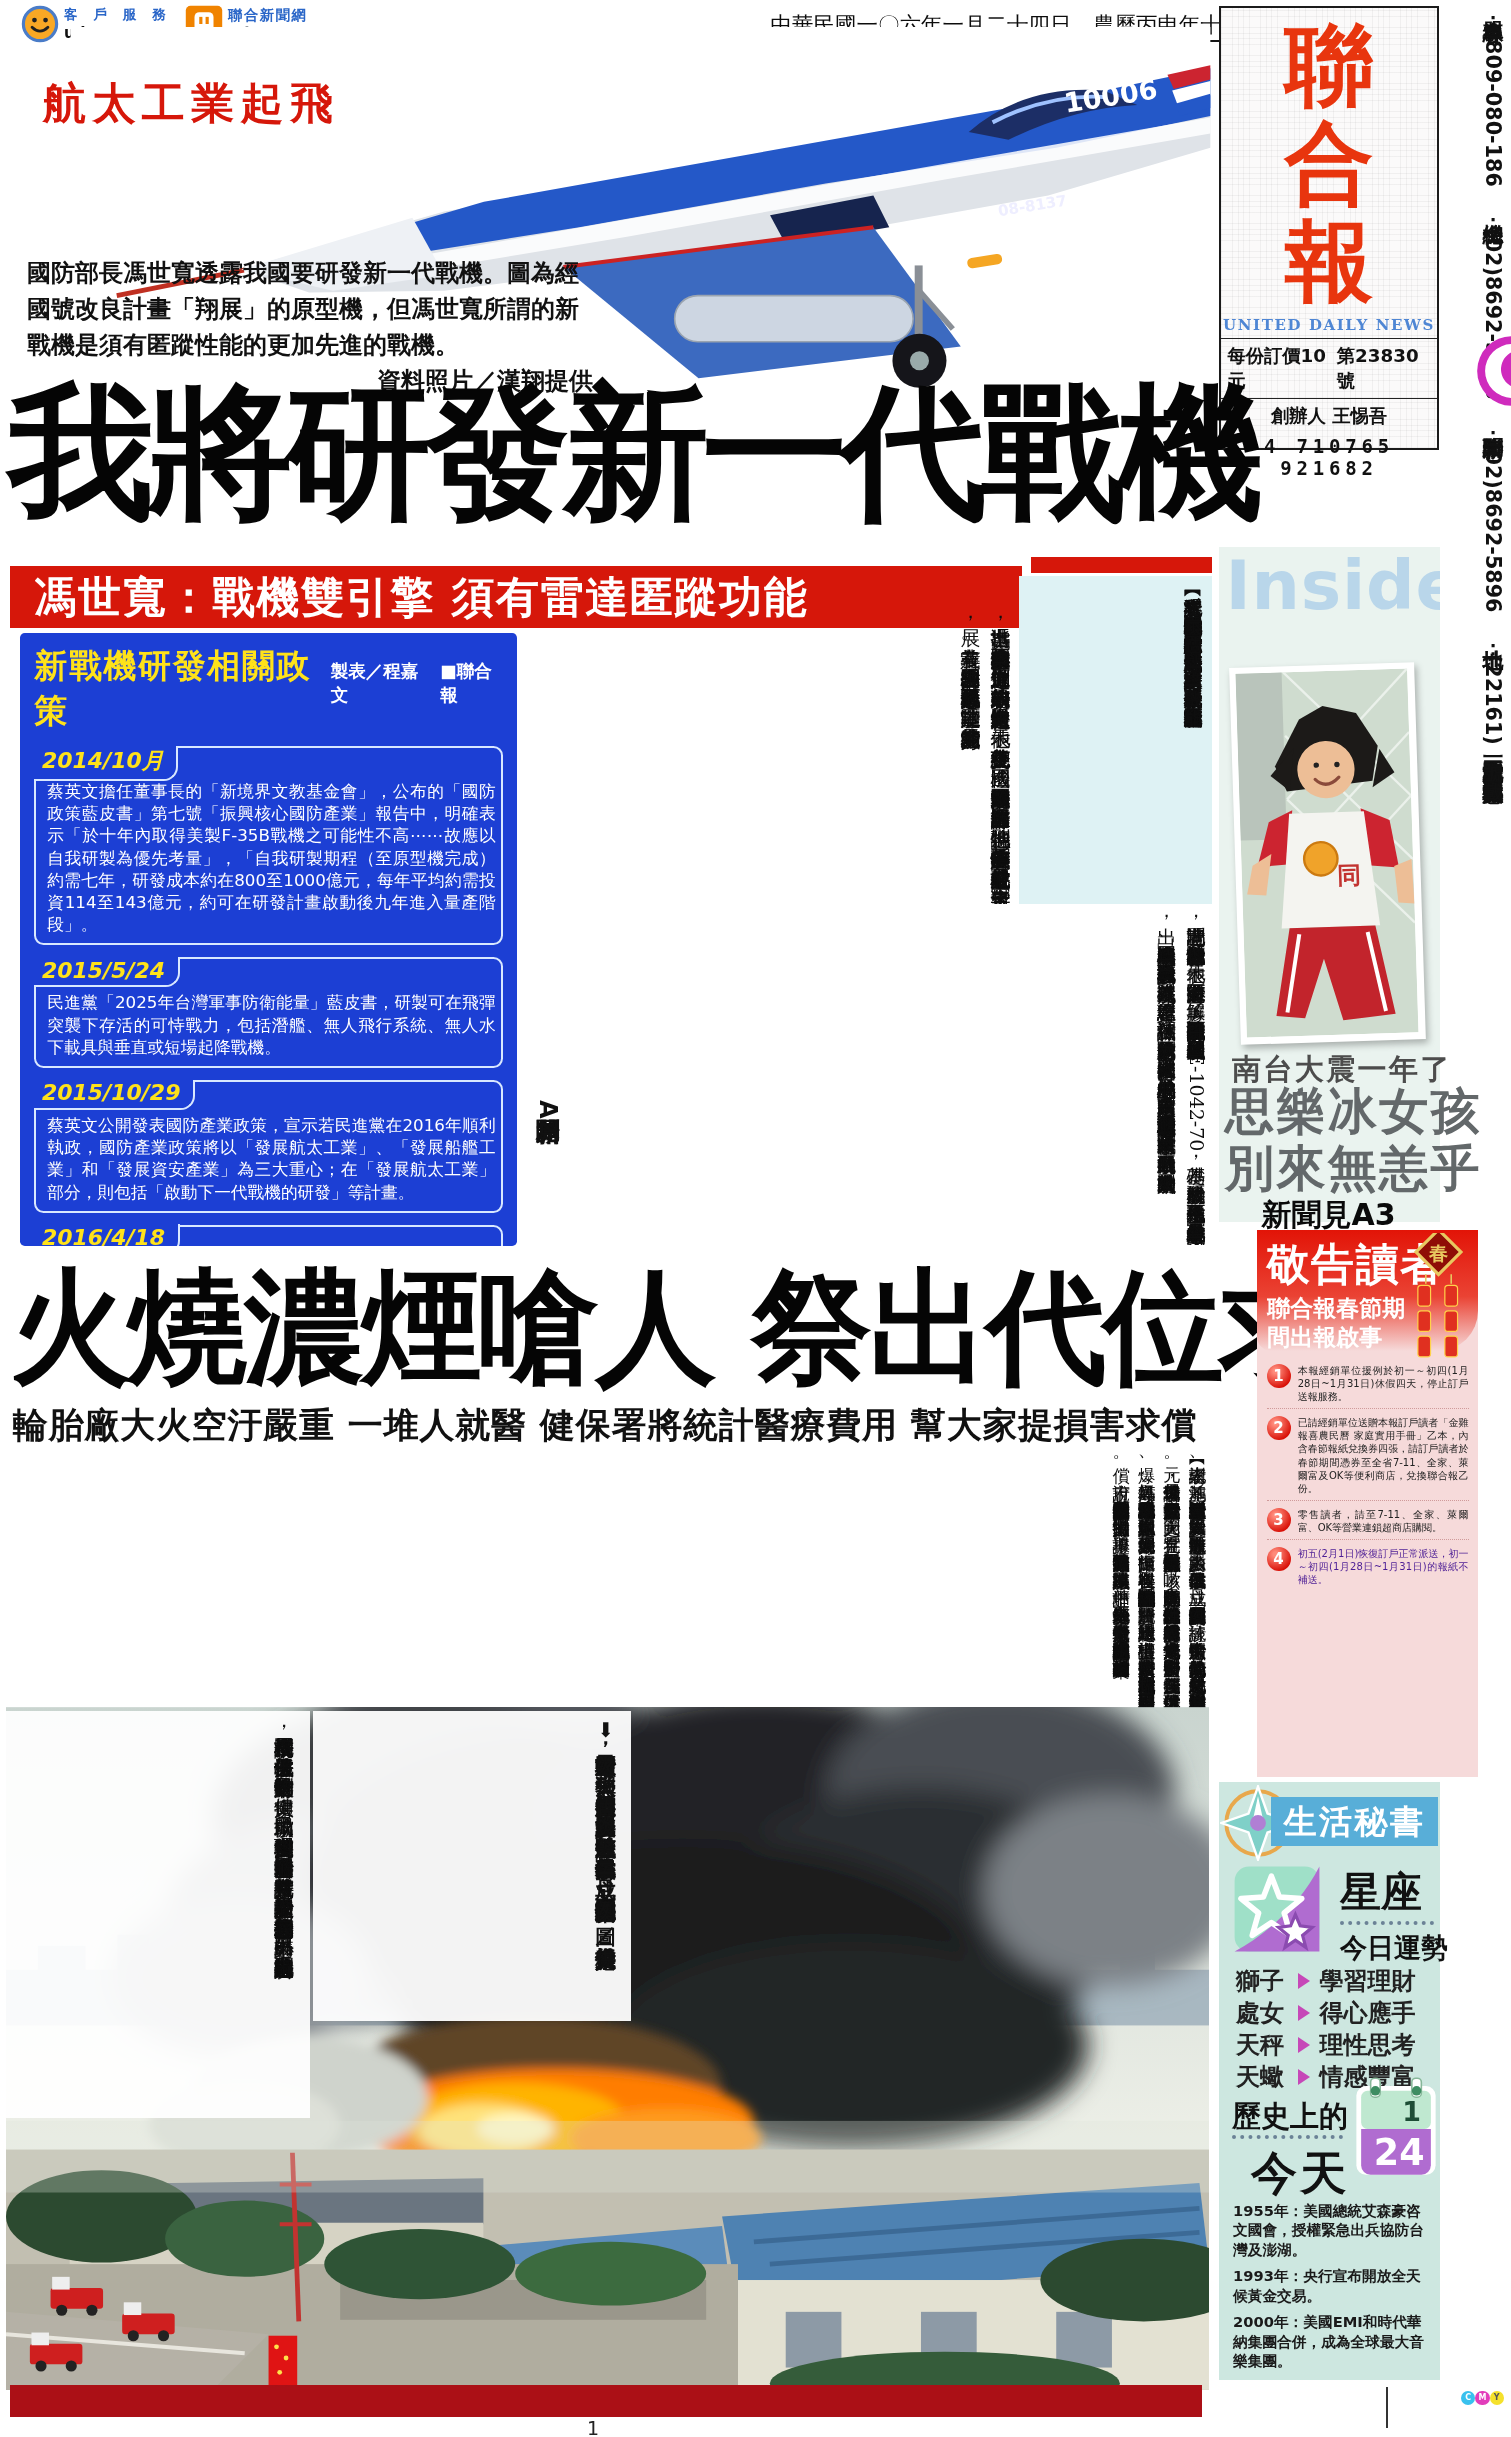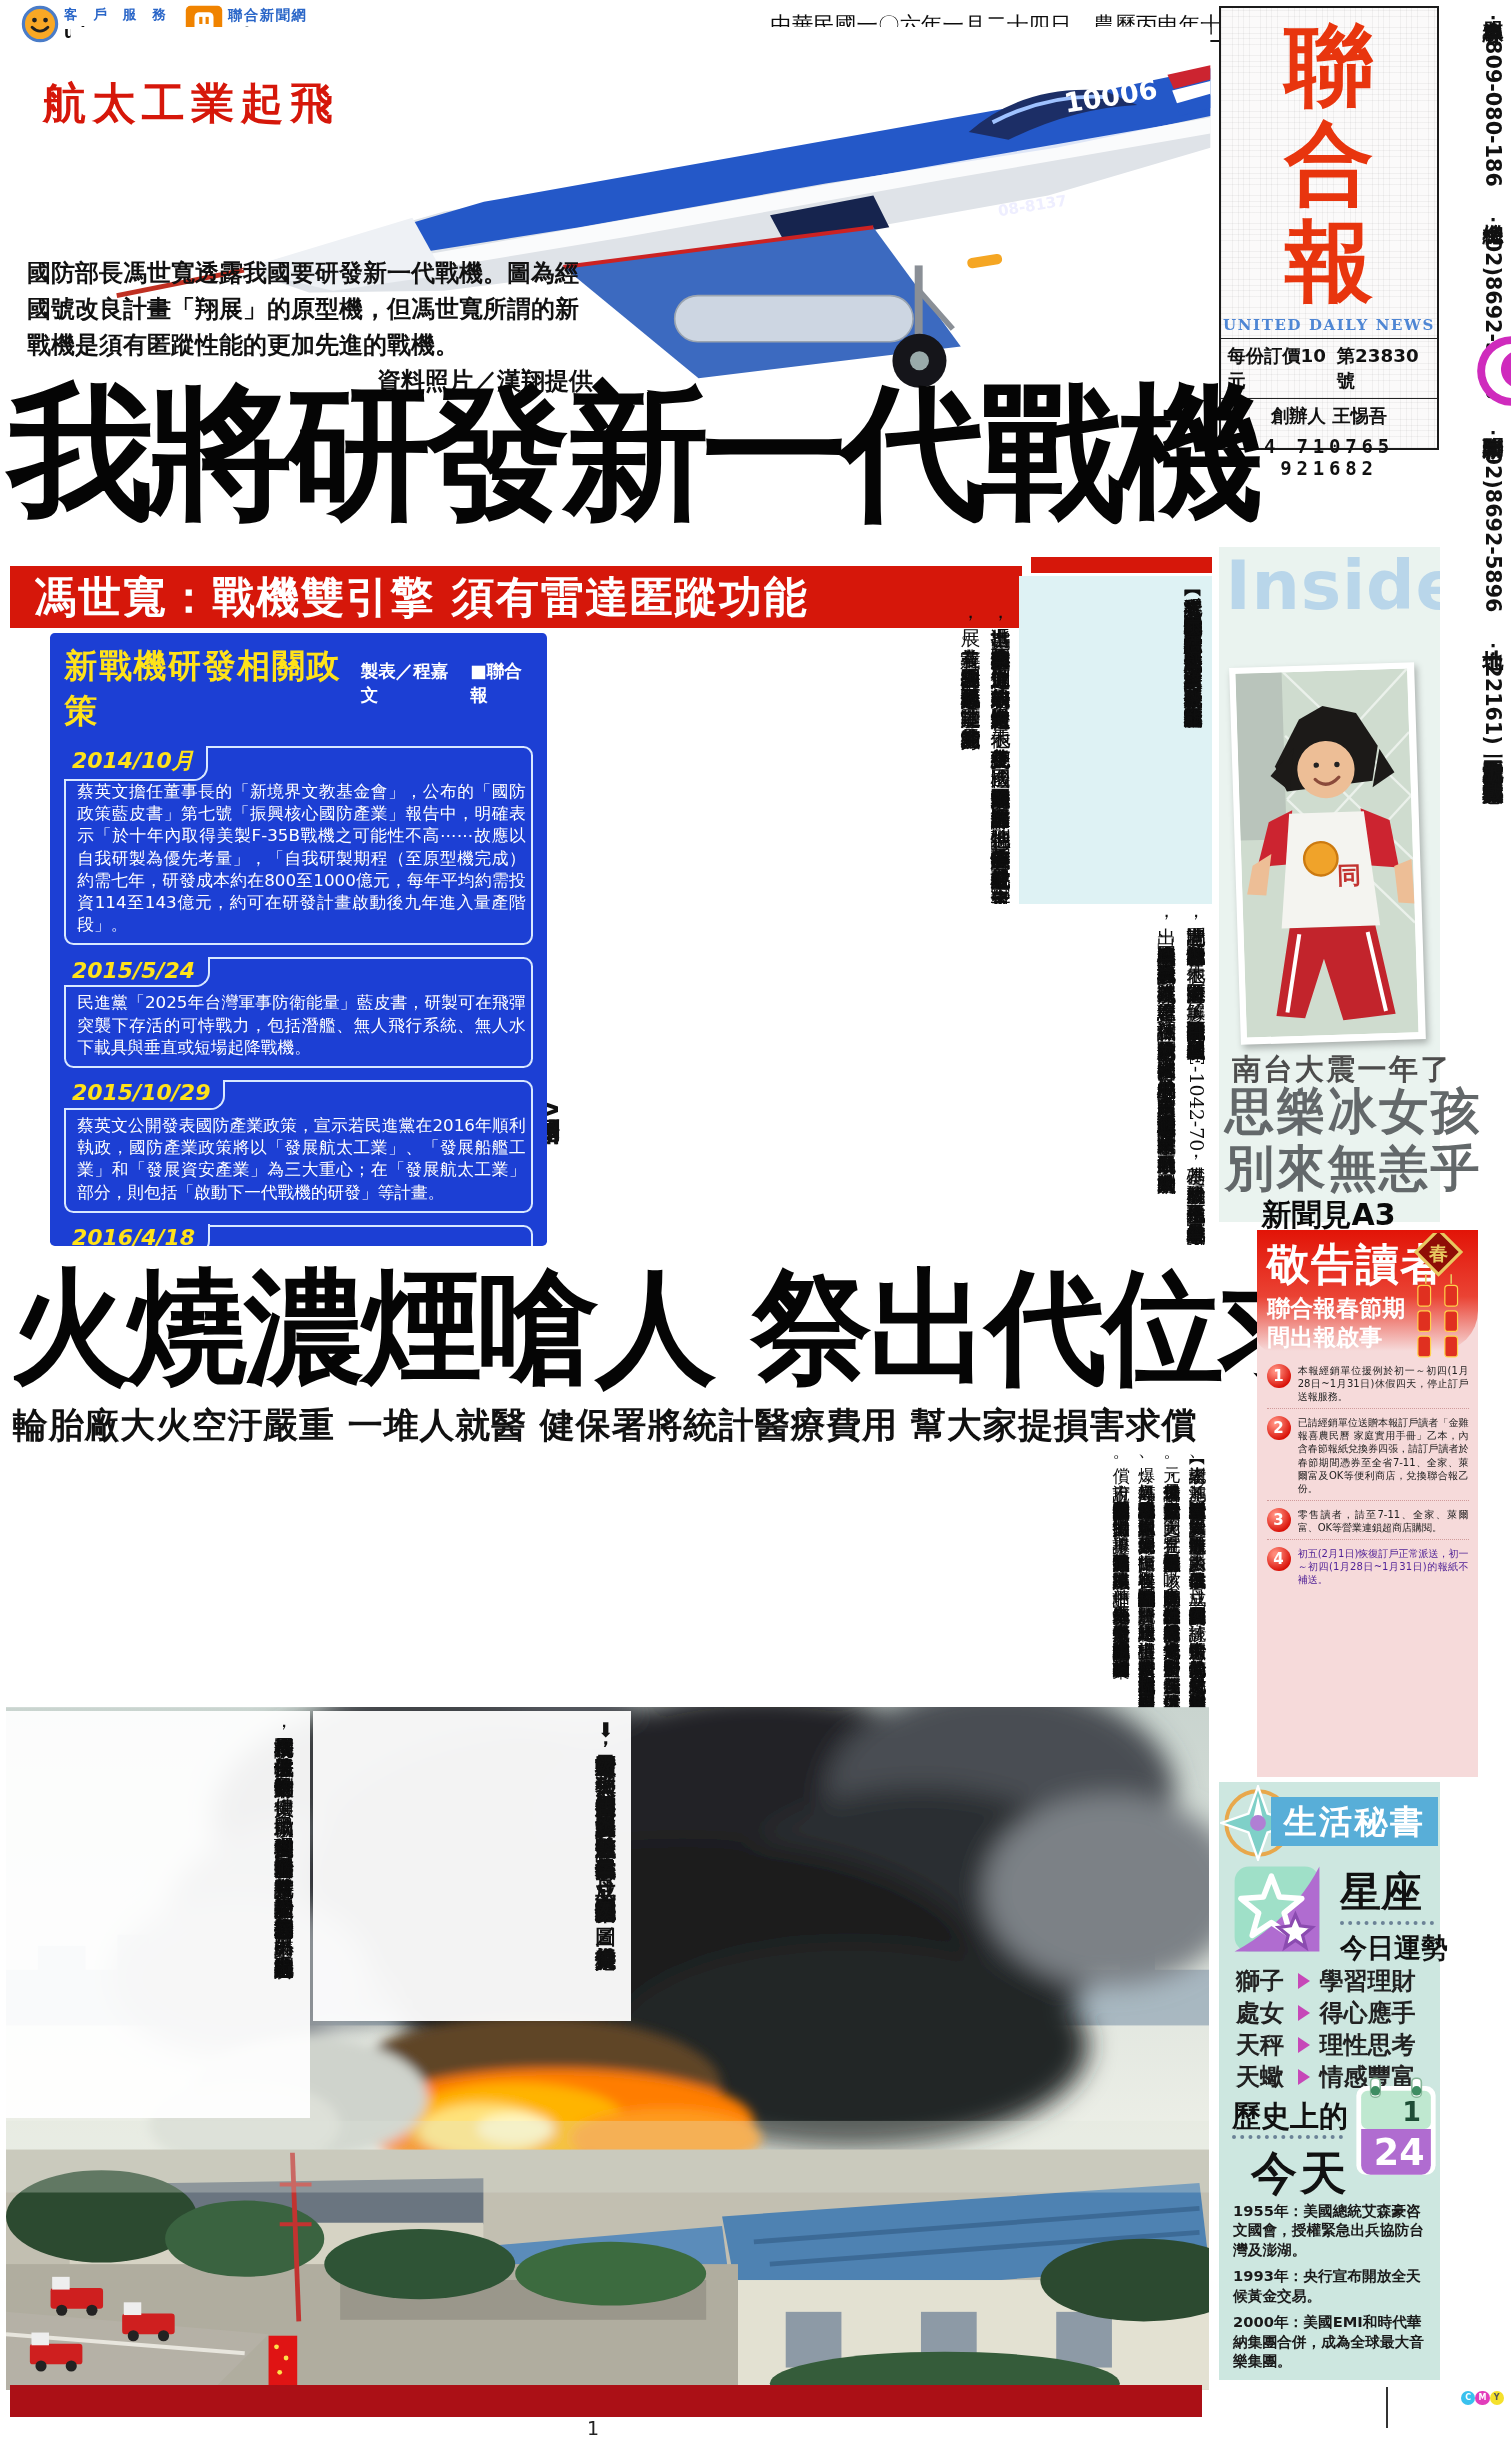--- a/index.html
+++ b/index.html
@@ -50,21 +50,21 @@
   #lead1{left:1019px;top:576px;width:193px;height:328px;background:#def2f4;padding:8px 6.4px;box-sizing:border-box;
     font-size:18.3px;font-weight:700;line-height:1.4;}
   #a1a{left:521px;top:613px;width:495px;height:291px;font-size:20px;line-height:1.5;}
   #a1b{left:574px;top:912px;width:637px;height:333px;font-size:19px;line-height:1.56;}
   .artfont{font-family:"DejaVu Serif","Liberation Serif",serif;color:#0e0e0e;}
   #related{left:524px;top:1100px;width:40px;height:146px;font-size:24px;font-weight:900;
     font-family:"DejaVu Sans",sans-serif;}
 
   
   #policy{left:20px;top:633px;width:497px;height:613px;background:#1c3fd4;border-radius:4.8px;
-    padding:11px 14.3px;box-sizing:border-box;overflow:hidden;margin-left:30px;}
+    padding:11px 14.3px;box-sizing:border-box;overflow:hidden;}
   .p-head{display:flex;align-items:baseline;gap:14.3px;}
   .p-title{color:#ffe21a;font-size:33px;font-weight:900;letter-spacing:1.6px;}
   .p-by{color:#fff;font-size:17.5px;font-weight:600;margin-left:auto;}
   .p-credit{color:#fff;font-size:17.5px;font-weight:700;}
   .p-item{position:relative;border:2.4px solid #d9e8ff;border-radius:9.5px;margin-top:12px;
     padding:32px 5px 8px 11px;}
   .p-date{position:absolute;top:-2.4px;left:-2.4px;background:#1c3fd4;border-right:2.4px solid #d9e8ff;
     border-bottom:2.4px solid #d9e8ff;border-radius:0 0 14.3px 0;padding:0.8px 12.7px 2.4px 8px;
     color:#ffe21a;font-style:italic;font-weight:800;font-size:22px;}
   .p-text{color:#fff;font-size:16.7px;line-height:1.33;text-align:justify;}

